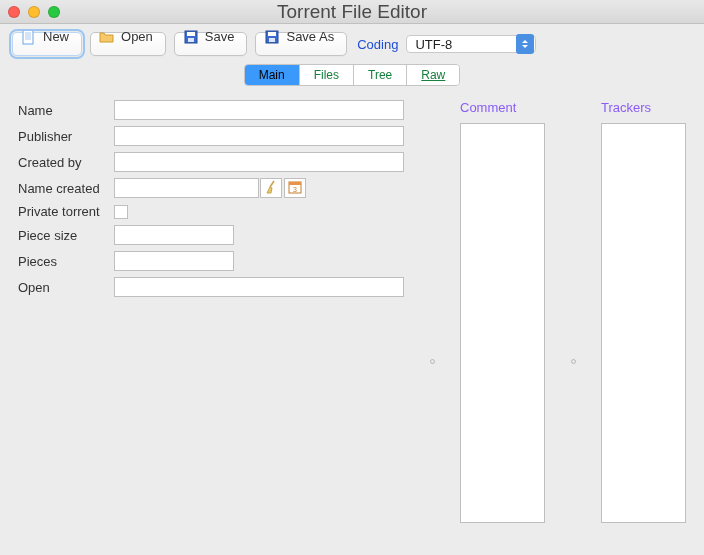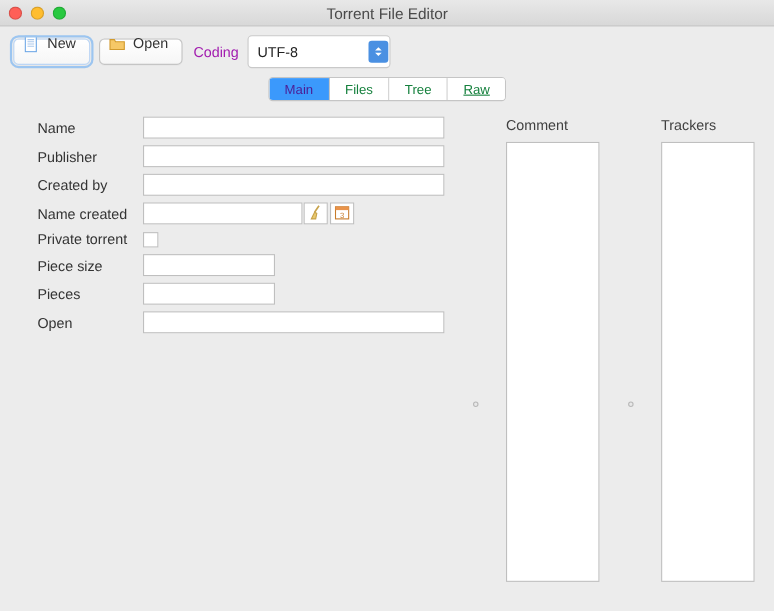--- a/index.html
+++ b/index.html
@@ -18,21 +18,21 @@
   display: flex;
   align-items: center;
   padding: 0 8px;
   position: relative;
 }
 .traffic-lights { display: flex; gap: 8px; z-index: 2; }
 .traffic-light { width: 12px; height: 12px; border-radius: 50%; border: 0.5px solid rgba(0,0,0,0.15); }
 .tl-close { background: #ff5f57; }
 .tl-min { background: #ffbd2e; }
 .tl-max { background: #28c940; }
-.title { position: absolute; left: 0; right: 0; text-align: center; color: #4a4a4a; font-size: 14px; }
+.title { position: absolute; left: 0; right: 0; text-align: center; color: #4a4a4a; font-size: 19px; }
 
 .toolbar {
   display: flex;
   align-items: center;
   padding: 8px 12px;
   gap: 8px;
 }
 .btn {
   display: inline-flex;
   align-items: center;
@@ -47,28 +47,28 @@
   box-shadow: 0 1px 0 rgba(0,0,0,0.02);
   height: 24px;
 }
 .btn.selected {
   outline: 2px solid #9cc5f0;
   outline-offset: 1px;
   border-color: #bcd6f5;
 }
 .icon { width: 16px; height: 16px; display: inline-flex; align-items: center; justify-content: center; }
 
-.coding-label { color: #a21caf; margin-left: 2px; }
+.coding-label { color: #1d4ed8; margin-left: 2px; }
 .select-wrap {
   display: inline-flex;
   align-items: center;
   background: #fff;
   border: 1px solid #c9c9c9;
   border-radius: 4px;
-  height: 30px;
+  height: 18px;
   width: 130px;
   position: relative;
   cursor: pointer;
 }
 .select-value { padding: 0 8px; flex: 1; color: #222; }
 .select-caret {
   width: 18px;
   height: 20px;
   background: #4a90e2;
   border-radius: 3px;
@@ -100,25 +100,25 @@
 }
 .tab {
   padding: 3px 14px;
   font-size: 12px;
   border-right: 1px solid #c5c5c5;
   cursor: pointer;
   color: #15803d;
   background: #fff;
 }
 .tab:last-child { border-right: none; text-decoration: underline; }
-.tab.active { background: #3b99fc; color: #4c1d95; }
+.tab.active { background: #3b99fc; color: #000000; }
 
 .content {
   display: flex;
-  padding: 10px 18px 18px 34px;
+  padding: 10px 18px 18px 18px;
   gap: 24px;
 }
 .form-area { flex: 1; }
 .form-row {
   display: flex;
   align-items: center;
   margin-bottom: 6px;
 }
 .form-label {
   width: 96px;
@@ -166,21 +166,21 @@
   margin-left: 0;
   cursor: pointer;
 }
 .input.small { width: 120px; }
 
 .side-col {
   width: 85px;
   display: flex;
   flex-direction: column;
 }
-.side-header { font-size: 13px; color: #404040; margin-bottom: 8px; }
+.side-header { font-size: 13px; color: #8b5cf6; margin-bottom: 8px; }
 .side-box {
   flex: 1;
   background: #fff;
   border: 1px solid #bfbfbf;
   min-height: 400px;
 }
 .resizer {
   width: 8px;
   display: flex;
   align-items: center;
@@ -220,20 +220,40 @@
     </span>
     <span>New</span>
   </button>
   <button class="btn">
     <span class="icon">
       <svg width="16" height="14" viewBox="0 0 16 14">
           <path d="M1 3 L5 3 L6 5 L14 5 L14 12 L1 12 Z" fill="#f6c867" stroke="#d19a2e"></path>
         </svg>
     </span>
     <span>Open</span>
+  </button>
+  <button class="btn">
+    <span class="icon">
+      <svg width="14" height="14" viewBox="0 0 14 14">
+          <rect x="1" y="1" width="12" height="12" fill="#3b6bcf" stroke="#274a95"></rect>
+          <rect x="3" y="2" width="8" height="4" fill="#fff"></rect>
+          <rect x="4" y="8" width="6" height="4" fill="#dce6f7"></rect>
+        </svg>
+    </span>
+    <span>Save</span>
+  </button>
+  <button class="btn">
+    <span class="icon">
+      <svg width="14" height="14" viewBox="0 0 14 14">
+          <rect x="1" y="1" width="12" height="12" fill="#3b6bcf" stroke="#274a95"></rect>
+          <rect x="3" y="2" width="8" height="4" fill="#fff"></rect>
+          <rect x="4" y="8" width="6" height="4" fill="#dce6f7"></rect>
+        </svg>
+    </span>
+    <span>Save As</span>
   </button>
   <span class="coding-label">Coding</span>
   <div class="select-wrap">
     <span class="select-value">UTF-8</span>
     <span class="select-caret">
       <span class="arrow-up"></span>
       <span class="arrow-down"></span>
     </span>
   </div>
 </div>

